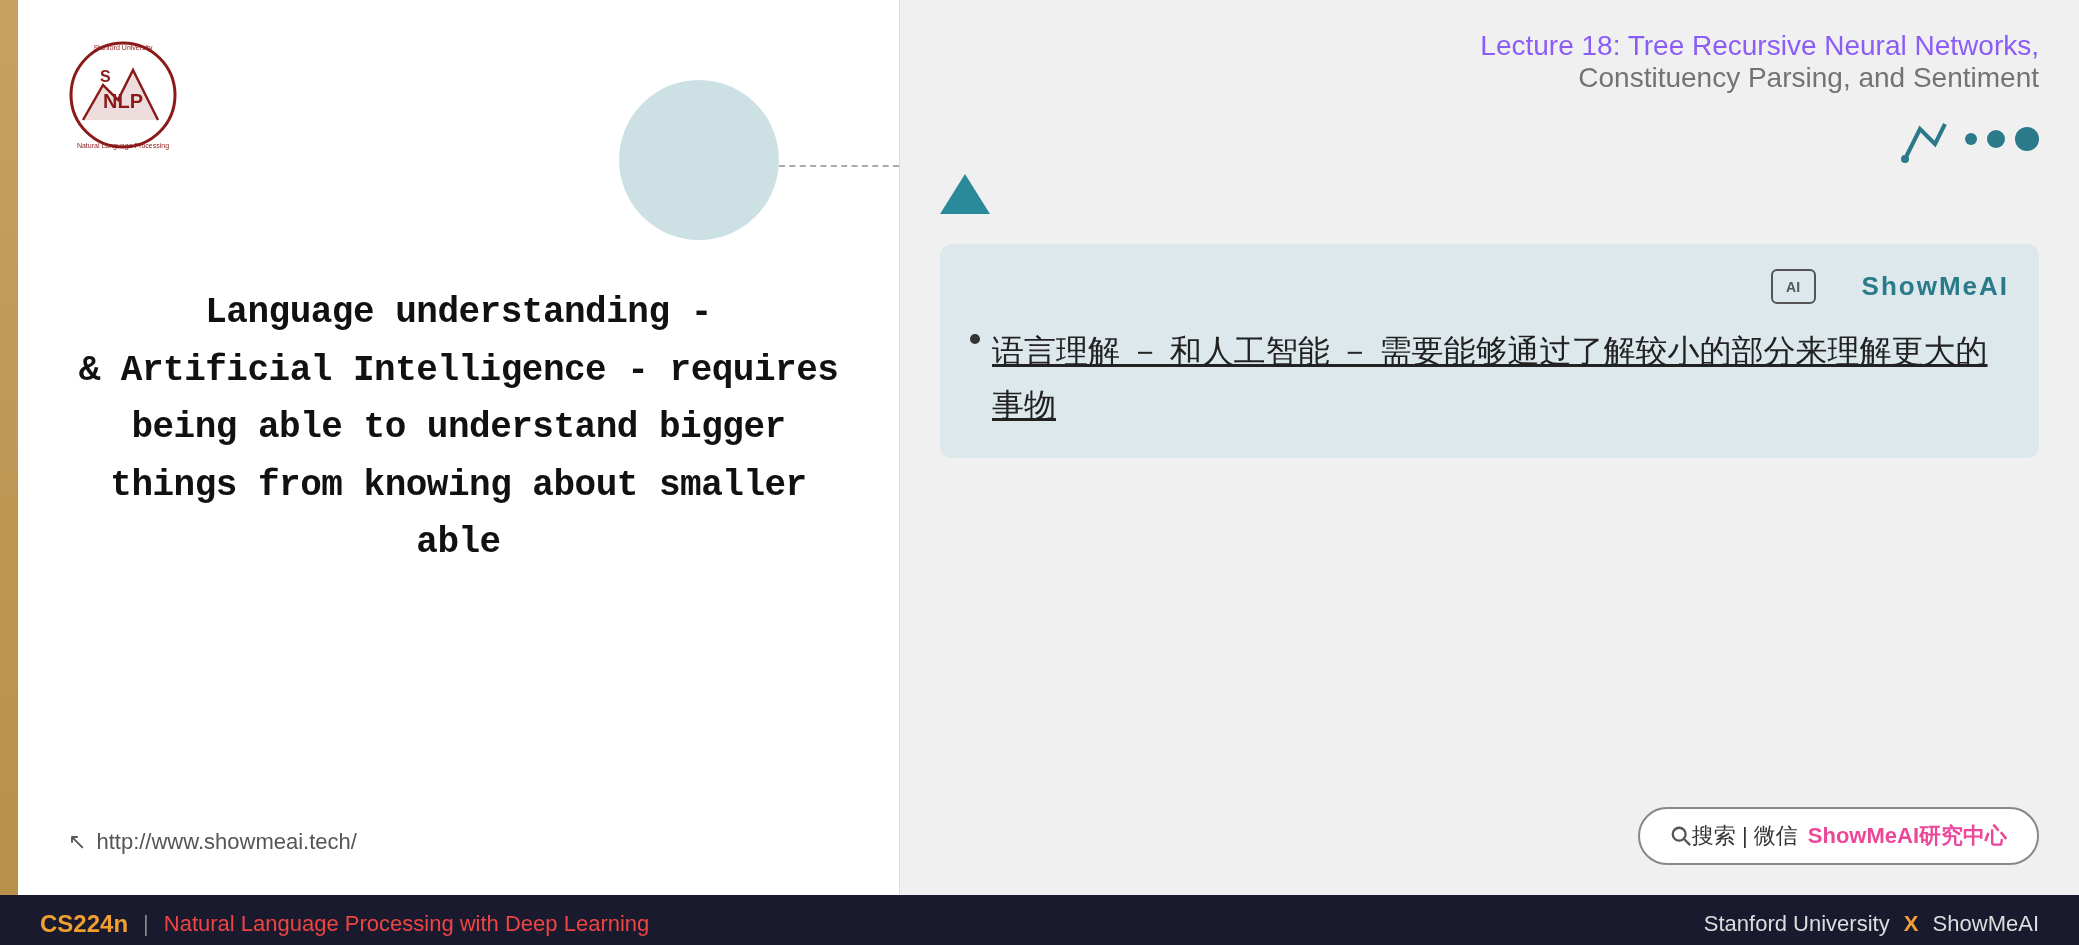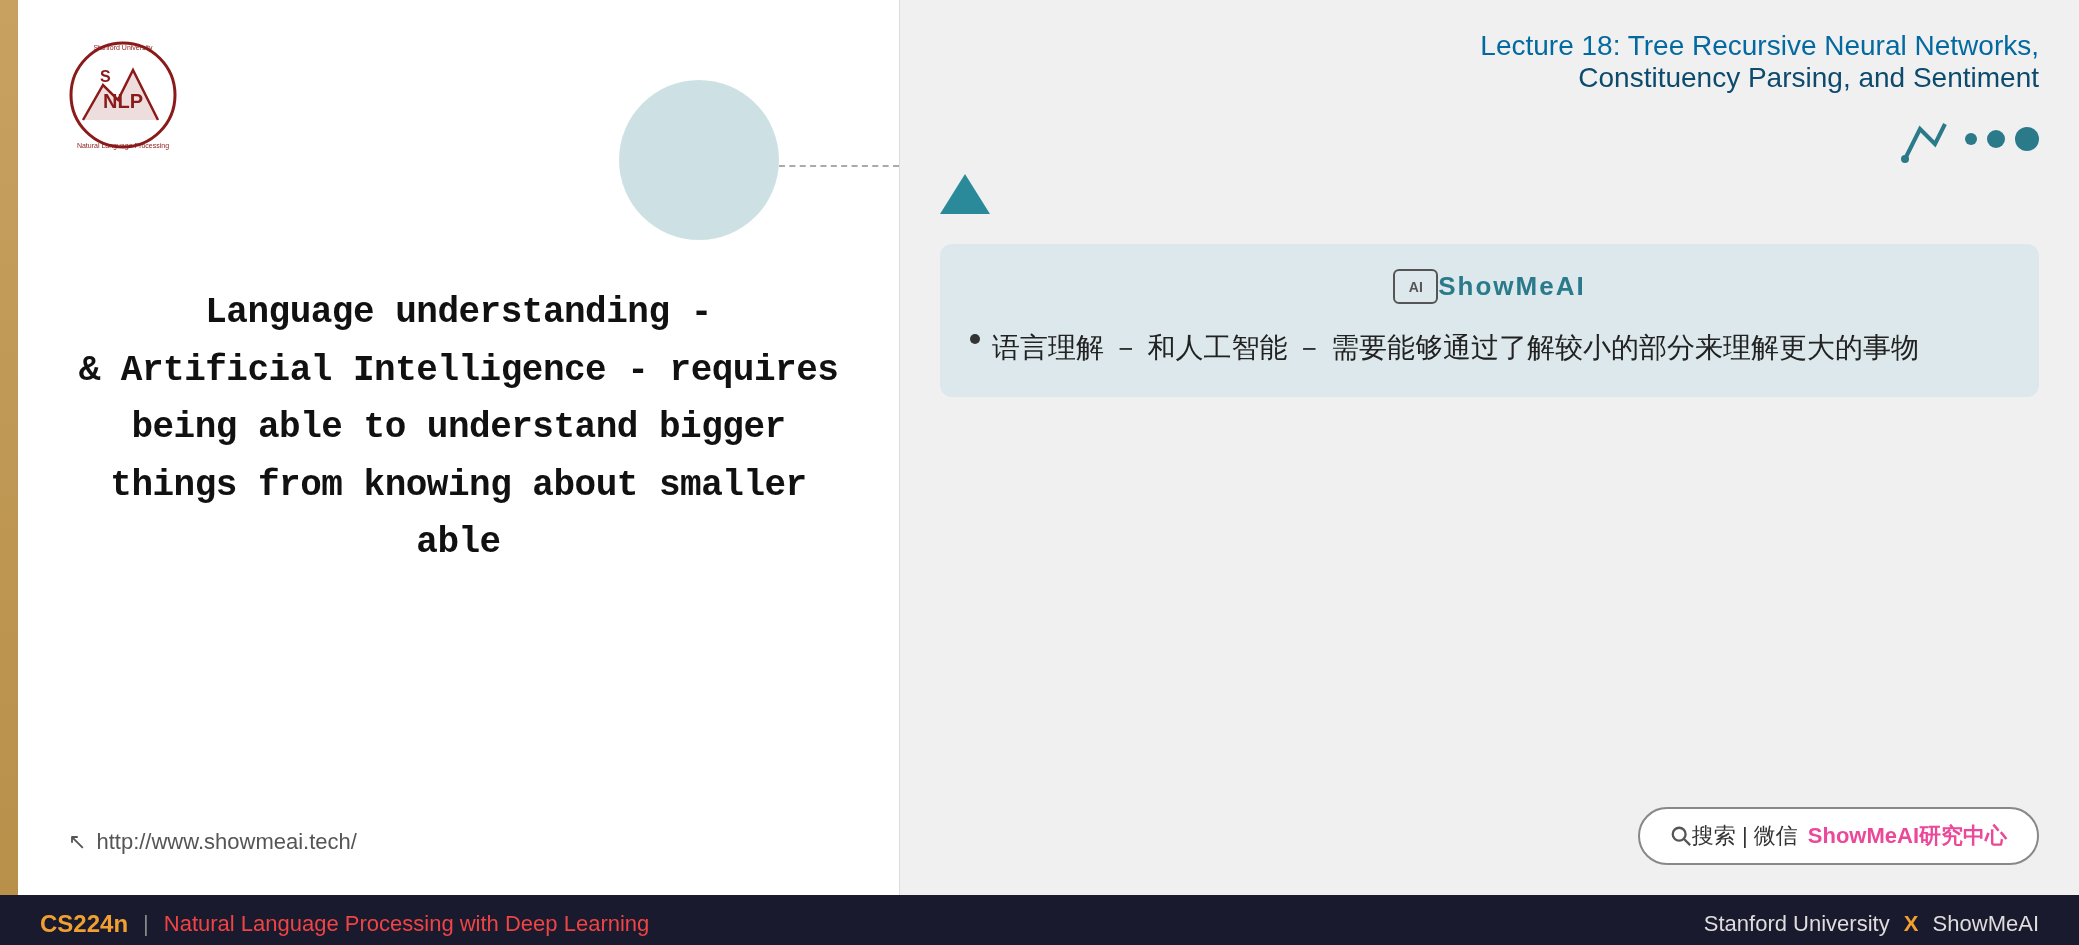--- a/index.html
+++ b/index.html
@@ -130,28 +130,28 @@
     
     .lecture-title {
       text-align: right;
       margin-bottom: 20px;
       padding-top: 10px;
     }
 
     .lecture-title .title-line1 {
       font-size: 28px;
       font-weight: normal;
-      color: #0369a1;
+      color: #8b5cf6;
       display: block;
     }
 
     .lecture-title .title-line2 {
       font-size: 28px;
       font-weight: normal;
-      color: #0c4a6e;
+      color: #737373;
       display: block;
     }
 
     
     .dots-decoration {
       display: flex;
       justify-content: flex-end;
       gap: 10px;
       margin-bottom: 10px;
       align-items: center;
@@ -210,23 +210,24 @@
     .info-card {
       background: #dce8ec;
       border-radius: 12px;
       padding: 25px 30px;
       margin-bottom: 30px;
       position: relative;
     }
 
     .info-card-header {
       display: flex;
-      justify-content: center;
+      justify-content: flex-end;
       align-items: center;
       margin-bottom: 20px;
+      gap: 46px;
     }
 
     .ai-icon-box {
       width: 45px;
       height: 35px;
       border: 2px solid #555;
       border-radius: 6px;
       display: flex;
       align-items: center;
       justify-content: center;
@@ -236,23 +237,24 @@
     }
 
     .showmeai-brand {
       font-size: 26px;
       font-weight: bold;
       color: #2a7a8a;
       letter-spacing: 2px;
     }
 
     .info-card-content {
-      font-size: 28px;
+      font-size: 32px;
       color: #222;
       line-height: 1.7;
+      text-decoration: underline;
     }
 
     .bullet-point {
       display: flex;
       gap: 12px;
       align-items: flex-start;
     }
 
     .bullet-dot {
       width: 10px;

